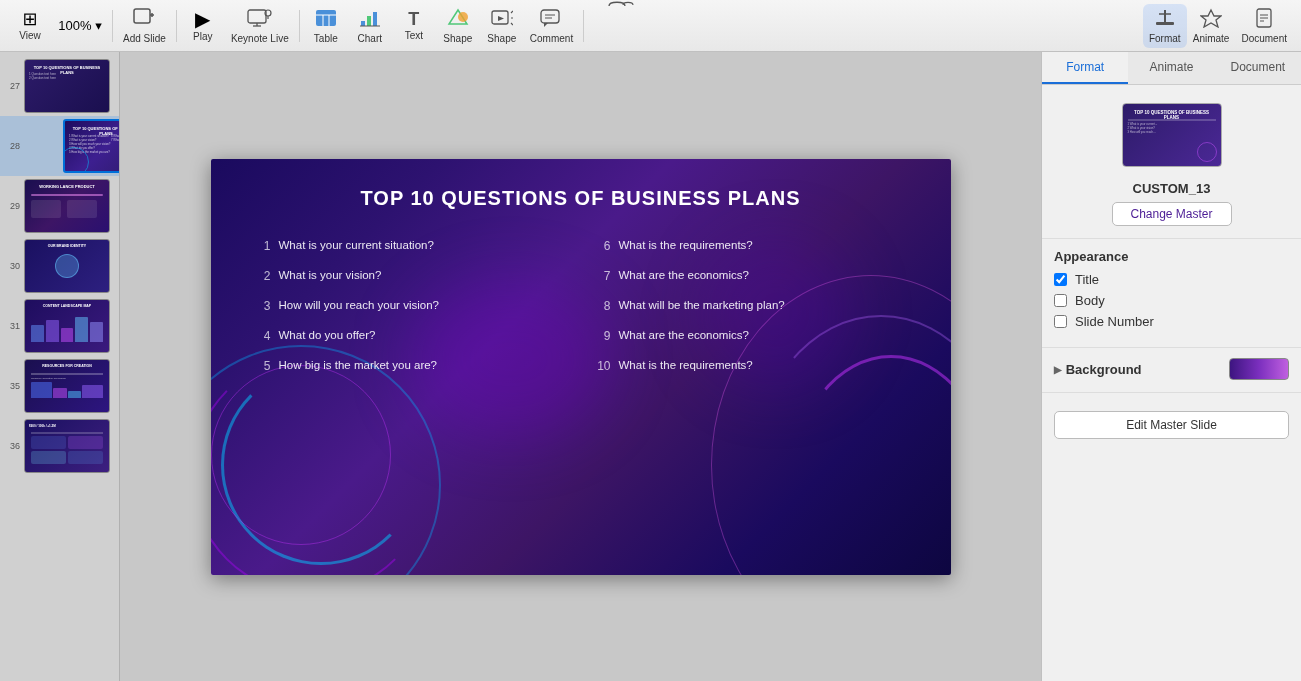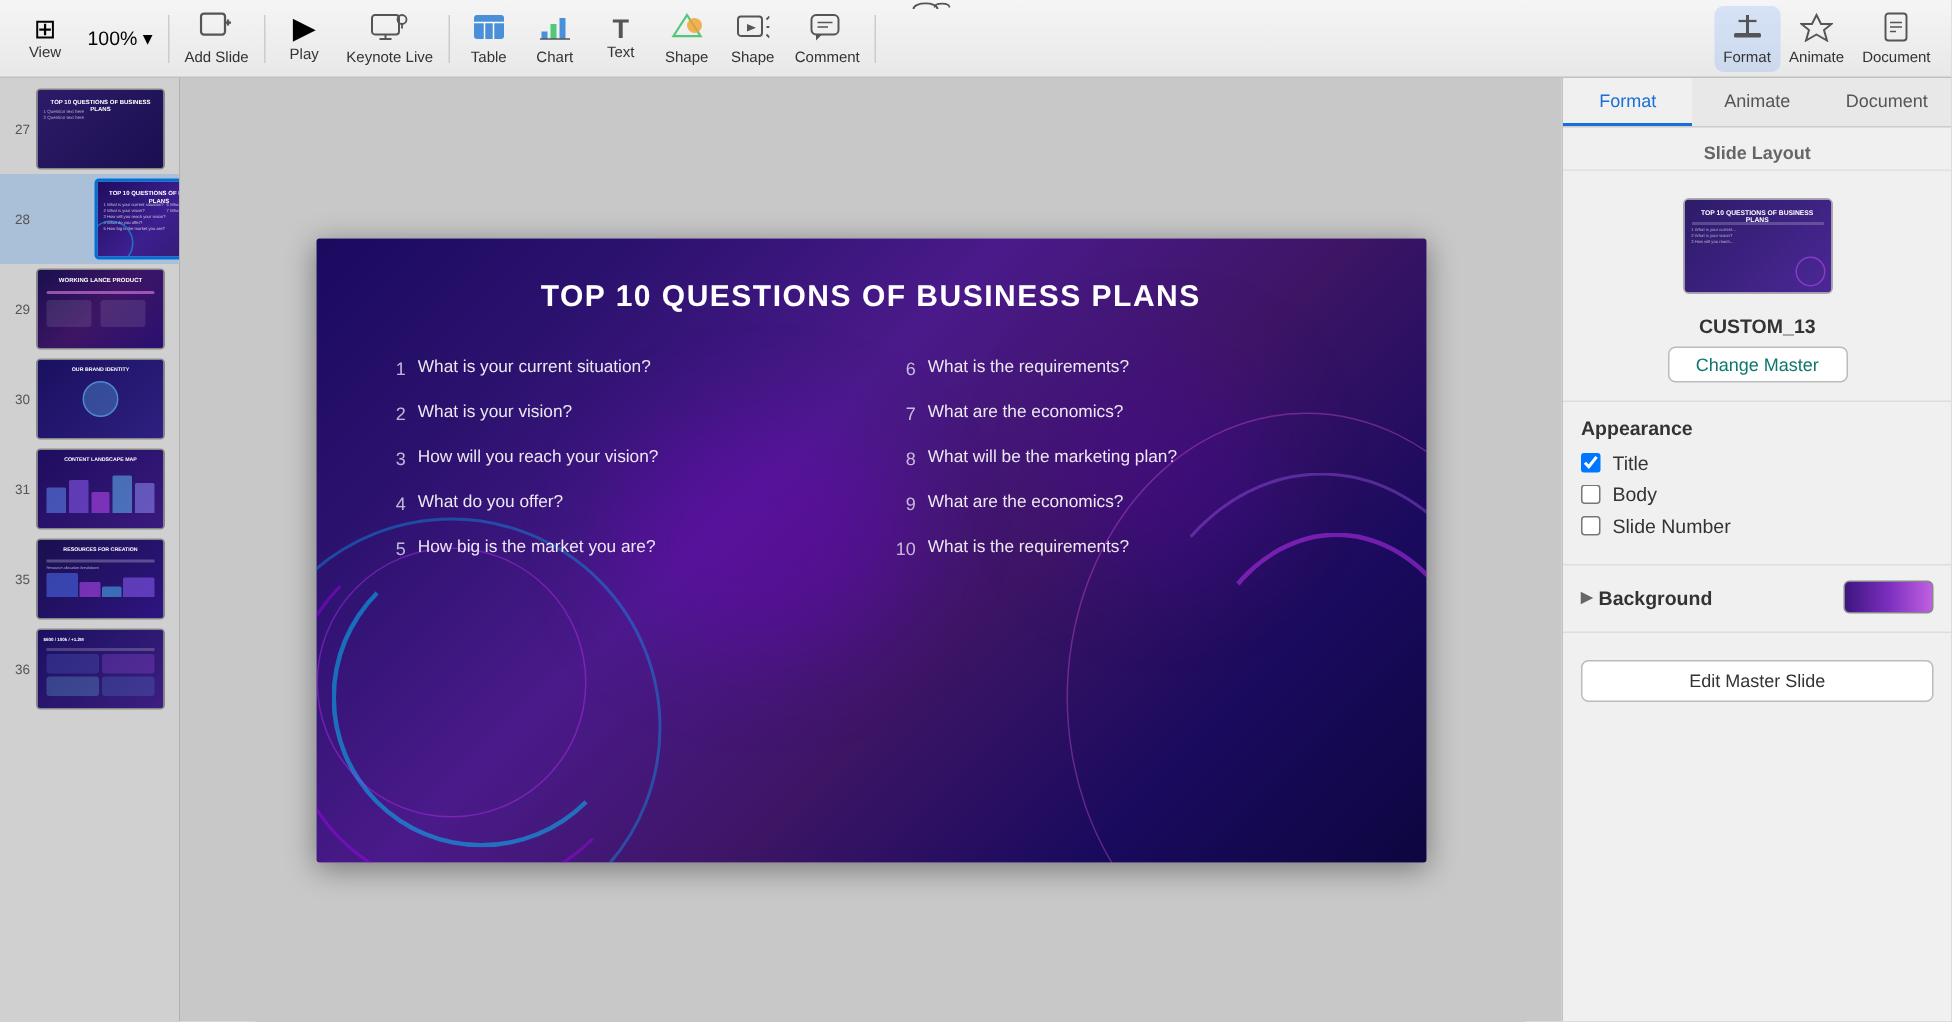--- a/index.html
+++ b/index.html
@@ -237,21 +237,21 @@
     }
     .change-master-btn {
       display: block;
       width: 120px;
       margin: 0 auto 12px;
       padding: 4px 8px;
       background: white;
       border: 1px solid #bbb;
       border-radius: 5px;
       font-size: 12px;
-      color: #0f766e;
+      color: #4c1d95;
       cursor: pointer;
     }
 
     .divider { height: 1px; background: #ddd; margin: 0 0 10px; }
 
     .appearance-section { padding: 0 12px 12px; }
     .appearance-title { font-size: 13px; font-weight: 600; color: #333; margin-bottom: 8px; }
     .checkbox-row {
       display: flex;
       align-items: center;
@@ -650,21 +650,20 @@
   </div>
 
   <div class="right-panel">
 
     <div class="panel-tabs">
       <div class="panel-tab active">Format</div>
       <div class="panel-tab">Animate</div>
       <div class="panel-tab">Document</div>
     </div>
 
-    <div style="text-align:center;padding:10px 12px 4px;font-size:12px;font-weight:600;color:#666;border-bottom:1px solid #e0e0e0;">Slide Layout</div>
 
     <div style="display:flex;justify-content:center;padding:10px 12px 6px;">
       <div class="layout-preview">
         <div style="position:absolute;top:6px;left:5px;right:5px;font-size:4.5px;color:white;font-weight:bold;text-align:center;">TOP 10 QUESTIONS OF BUSINESS PLANS</div>
         <div style="position:absolute;top:15px;left:5px;right:5px;height:1.5px;background:rgba(255,255,255,0.2);"></div>
         <div style="position:absolute;top:18px;left:5px;font-size:2.8px;color:rgba(255,255,255,0.6);">1 What is your current...</div>
         <div style="position:absolute;top:22px;left:5px;font-size:2.8px;color:rgba(255,255,255,0.6);">2 What is your vision?</div>
         <div style="position:absolute;top:26px;left:5px;font-size:2.8px;color:rgba(255,255,255,0.6);">3 How will you reach...</div>
         <div style="position:absolute;bottom:4px;right:4px;width:20px;height:20px;border-radius:50%;border:1px solid rgba(200,80,255,0.5);"></div>
       </div>

